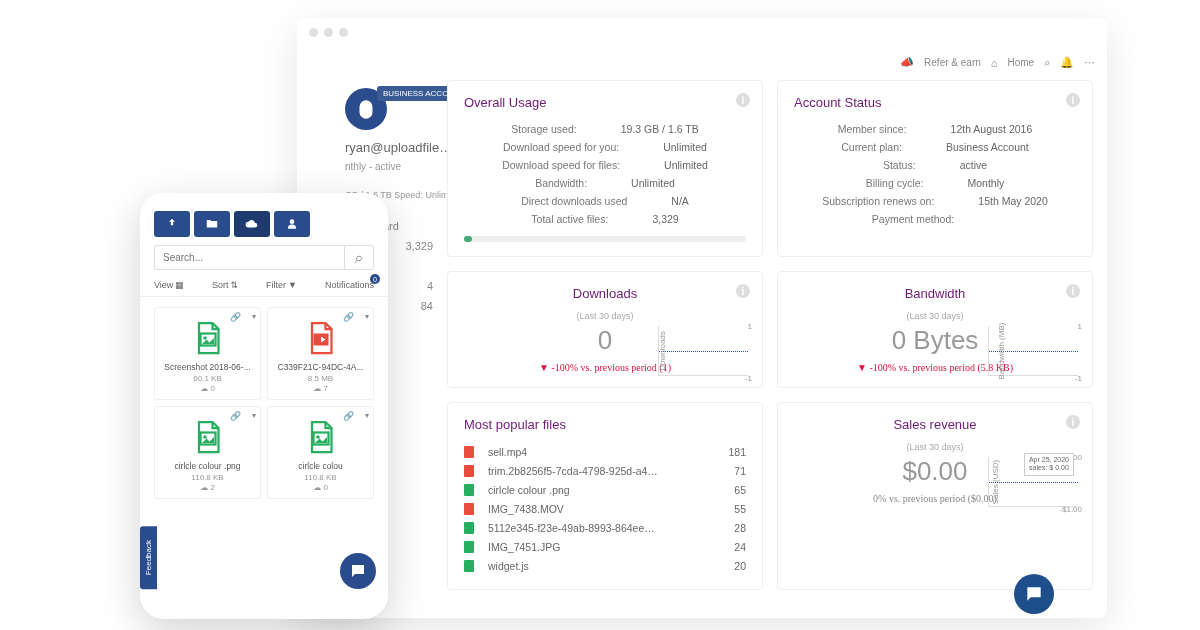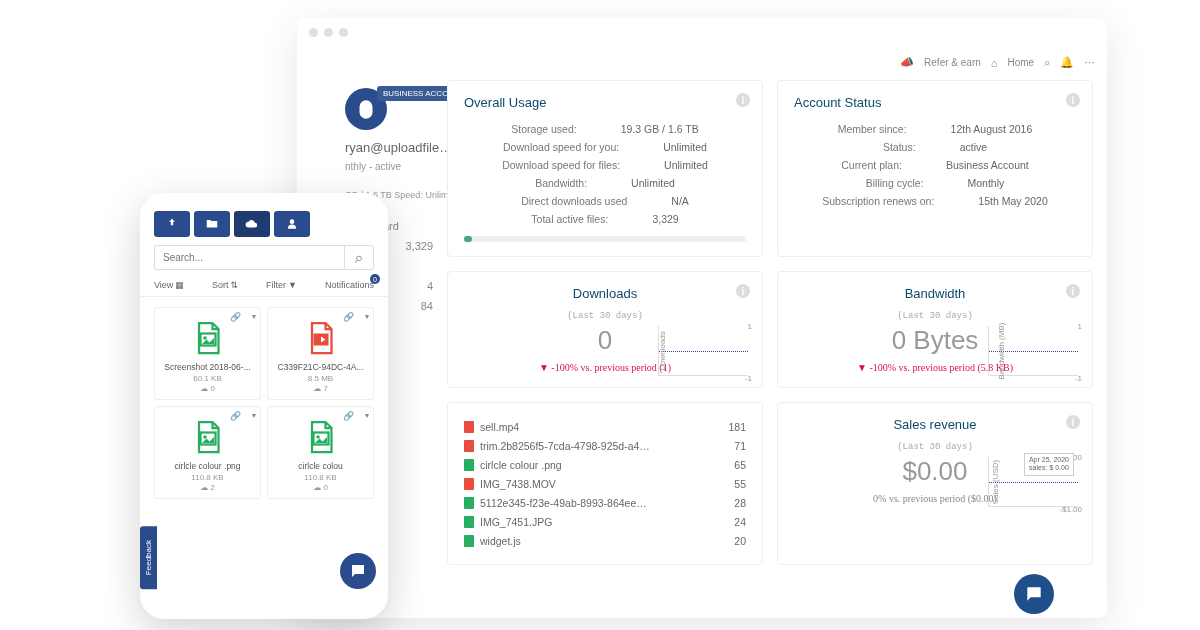--- a/index.html
+++ b/index.html
@@ -23,44 +23,44 @@
 .email { font-size: 13px; color: #666; margin-top: 10px; white-space: nowrap; overflow: hidden; text-overflow: ellipsis; width: 110px; }
 .plan-line { font-size: 10px; color: #999; margin-top: 6px; }
 .small-stat { font-size: 9px; color: #999; margin-top: 18px; white-space: nowrap; }
 .sidebar-nav { margin-top: 16px; }
 .sidebar-nav .navrow { display: flex; justify-content: space-between; font-size: 11px; color: #888; padding: 4px 0; }
 .sidebar-nav .navrow.active { color: #444; }
 
 
 .stats-grid { flex: 1; display: grid; grid-template-columns: 1fr 1fr; grid-auto-rows: min-content; gap: 14px; padding-right: 14px; align-content: start; }
 .card { background: #fff; border: 1px solid #eee; border-radius: 4px; padding: 14px 16px; position: relative; }
-.card h3 { font-size: 13px; font-weight: 400; color: #0c4a6e; margin-bottom: 10px; }
+.card h3 { font-size: 13px; font-weight: 400; color: #701a75; margin-bottom: 10px; }
 .info-i { position: absolute; right: 12px; top: 12px; width: 14px; height: 14px; border-radius: 50%; background: #ddd; color: #fff; font-size: 10px; display: flex; align-items: center; justify-content: center; font-weight: 700; }
 .kv { display: flex; justify-content: center; font-size: 10.5px; color: #777; padding: 3px 0; }
 .kv .v { color: #666; margin-left: 44px; }
 .progress-bar { height: 6px; background: #eee; border-radius: 3px; margin-top: 8px; position: relative; }
 .progress-bar::before { content:''; position:absolute; left:0; top:0; height:100%; width:3%; background:#4a7; border-radius:3px; }
 
 
 .chart-card { text-align: center; }
 .chart-card .big { font-size: 26px; color: #999; font-weight: 300; margin: 4px 0; }
-.chart-card .sub { font-size: 9px; color: #aaa; font-family: Liberation Mono, monospace; }
+.chart-card .sub { font-size: 9px; color: #aaa; }
 .chart-card .delta { font-size: 10px; margin-top: 6px; font-family: Liberation Serif, serif; }
 .delta.neg { color: #d14; }
 .delta.zero { color: #888; }
 .mini-chart { position: absolute; right: 14px; top: 54px; width: 90px; height: 50px; border-left: 1px solid #ddd; border-bottom: 1px solid #ddd; }
 .mini-chart .line { position: absolute; left: 0; right: 0; top: 50%; border-top: 1px dotted #2b4c8c; }
 .mini-chart .ylab { position: absolute; left: -16px; top: 50%; transform: translateY(-50%) rotate(-90deg); font-size: 8px; color: #999; transform-origin: center; }
 .mini-chart .tick-top { position: absolute; right: -4px; top: -4px; font-size: 8px; color: #999; }
 .mini-chart .tick-bot { position: absolute; right: -4px; bottom: -8px; font-size: 8px; color: #999; }
 .tooltip-box { position: absolute; right: 4px; top: -4px; background: #fff; border: 1px solid #ccc; font-size: 7px; padding: 2px 4px; color: #666; line-height: 1.2; }
 
 
 .filelist .row { display: flex; justify-content: space-between; align-items: center; font-size: 10.5px; color: #666; padding: 3.5px 0; }
-.filelist .row .fn { display: flex; align-items: flex-start; gap: 6px; overflow: hidden; }
+.filelist .row .fn { display: flex; align-items: flex-start; gap: 14px; overflow: hidden; }
 .filelist .row .fn span.name { white-space: nowrap; overflow: hidden; text-overflow: ellipsis; max-width: 170px; }
 .fi { width: 10px; height: 12px; border-radius: 1px; display: inline-block; }
 .fi.red { background: #e74c3c; }
 .fi.grn { background: #27ae60; }
 
 
 .phone { position: absolute; left: 140px; top: 193px; width: 248px; height: 426px; background: #fff; border-radius: 24px; box-shadow: 0 12px 40px rgba(0,0,0,0.18); overflow: hidden; z-index: 5; }
 .phone-top-btns { display: flex; gap: 4px; padding: 18px 14px 8px; }
 .phone-top-btns .b { flex: 0 0 auto; width: 36px; height: 26px; background: #2b4c8c; border-radius: 3px; display: flex; align-items: center; justify-content: center; color: #fff; }
 .phone-top-btns .b.active { background: #1e3a6e; }
@@ -199,34 +199,38 @@
 
       <div class="card">
         <div class="info-i">i</div>
         <h3>Account Status</h3>
         <div id="account-rows">
             <div class="kv">
               <span>Member since:</span>
               <span class="v">12th August 2016</span>
             </div>
             <div class="kv">
+              <span>Current plan:</span>
+              <span class="v">Business Account</span>
+            </div>
+            <div class="kv">
               <span>Status:</span>
               <span class="v">active</span>
             </div>
             <div class="kv">
-              <span>Current plan:</span>
-              <span class="v">Business Account</span>
-            </div>
-            <div class="kv">
               <span>Billing cycle:</span>
               <span class="v">Monthly</span>
             </div>
             <div class="kv">
               <span>Subscription renews on:</span>
               <span class="v">15th May 2020</span>
+            </div>
+            <div class="kv">
+              <span>Payment method:</span>
+              <span class="v"></span>
             </div>
           </div>
       </div>
 
       <div class="card chart-card">
         <div class="info-i">i</div>
         <h3>Downloads</h3>
         <div class="sub">(Last 30 days)</div>
         <div class="big">0</div>
         <div class="delta neg">▼ -100% vs. previous period (1)</div>
@@ -246,20 +250,21 @@
         <div class="delta neg">▼ -100% vs. previous period (5.8 KB)</div>
         <div class="mini-chart">
           <div class="line"></div>
           <div class="tick-top">1</div>
           <div class="tick-bot">-1</div>
           <div class="ylab">Bandwidth (MB)</div>
         </div>
       </div>
 
       <div class="card">
+        <h3>Most popular files</h3>
         <div class="filelist" id="popular-list">
             <div class="row">
               <span class="fn">
                 <span class="fi red"></span>
                 <span class="name">sell.mp4</span>
               </span>
               <span>181</span>
             </div>
             <div class="row">
               <span class="fn">

